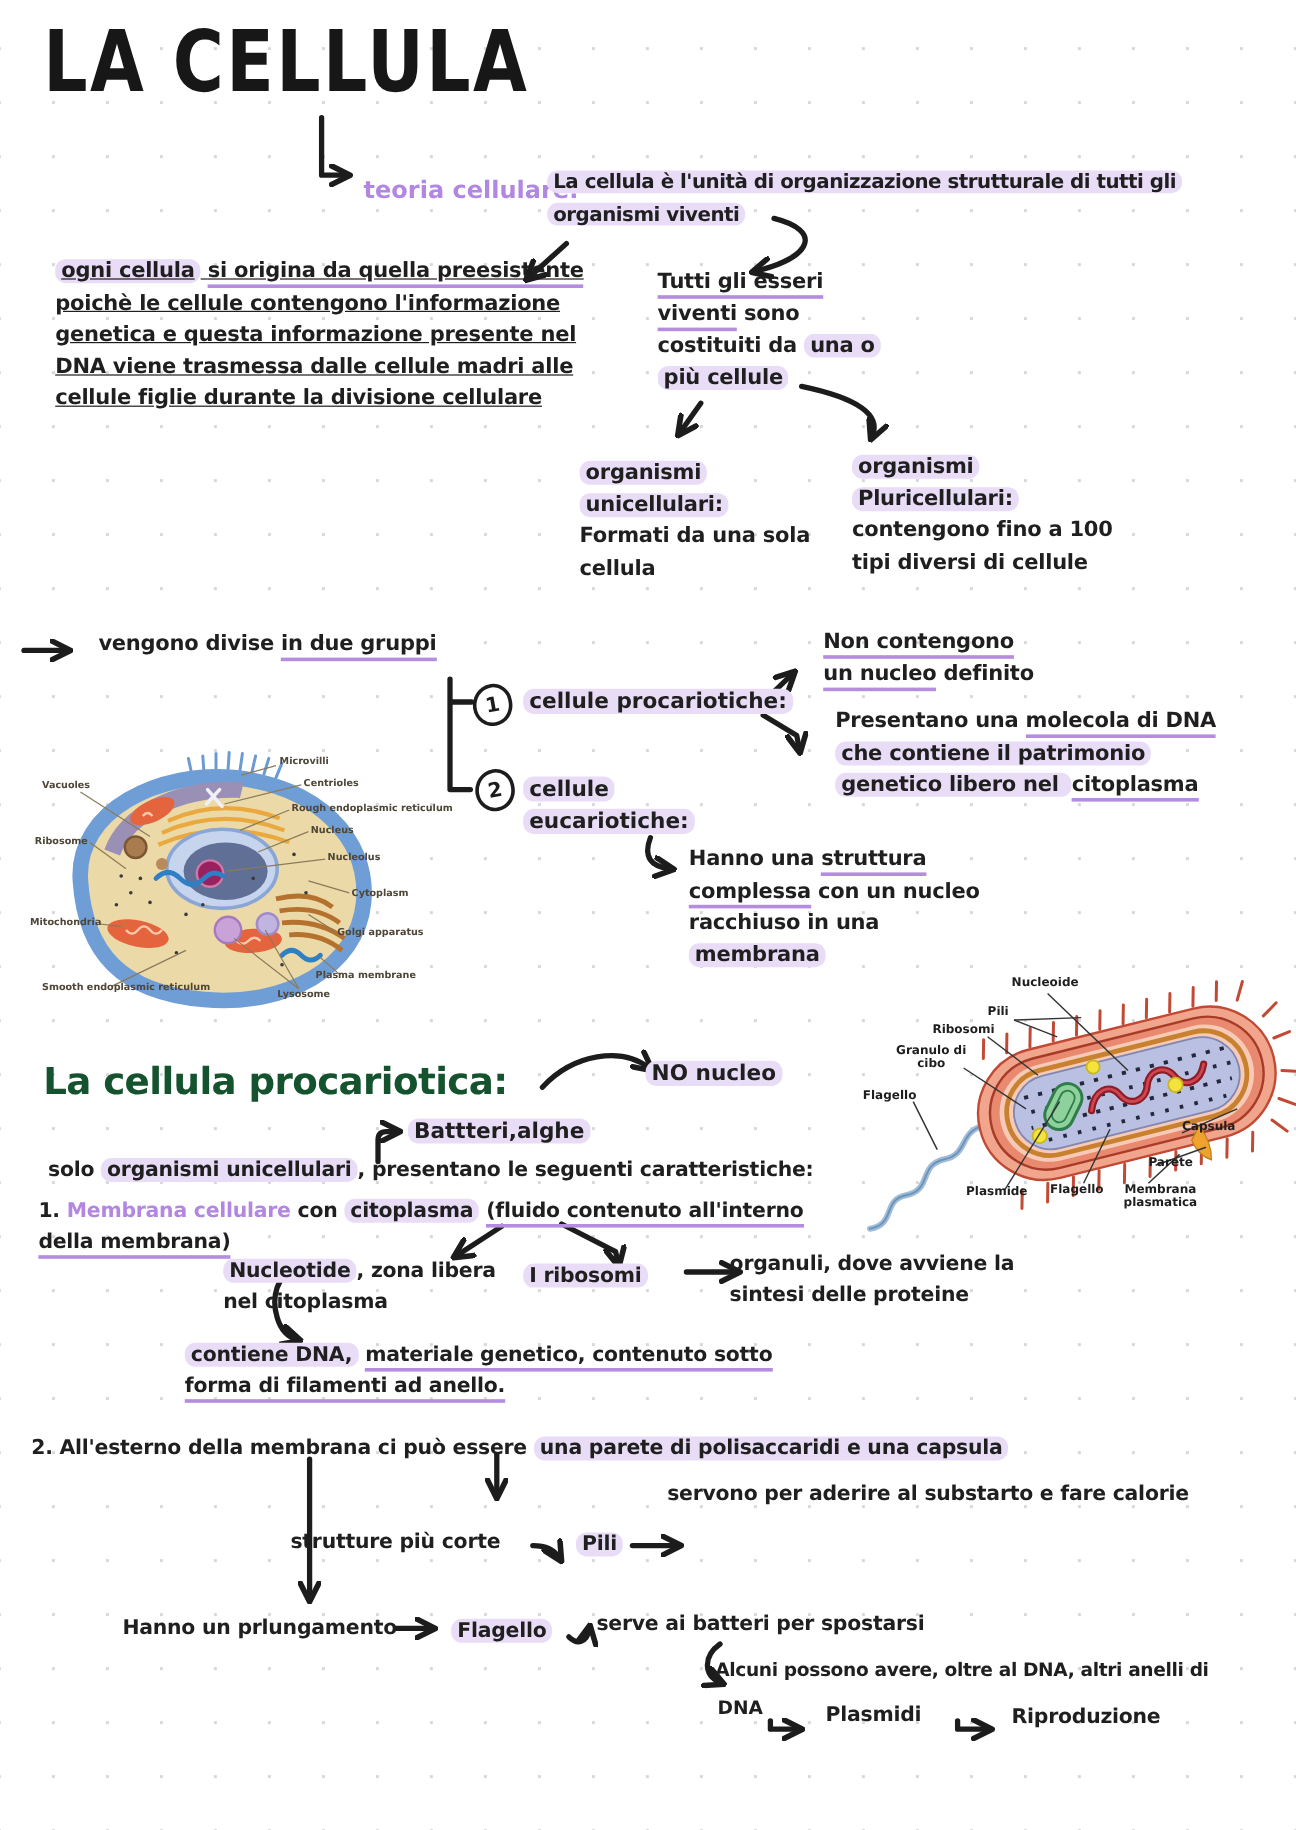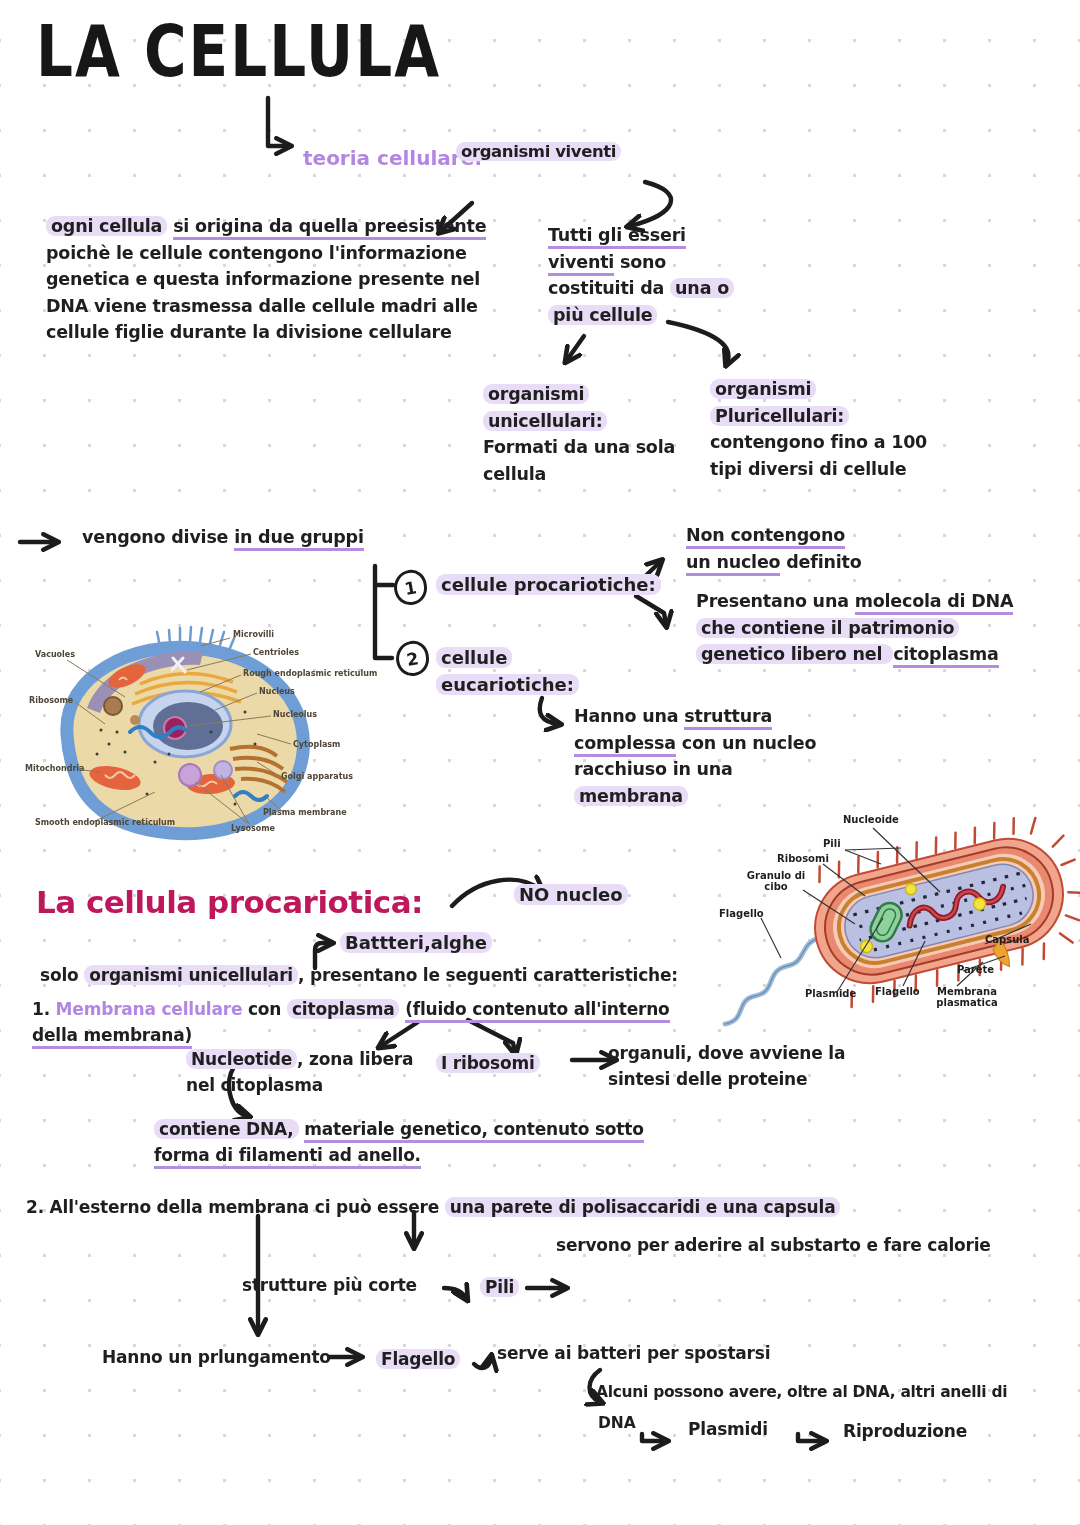--- a/index.html
+++ b/index.html
@@ -12,21 +12,21 @@
   .hw{font-family:"DejaVu Sans",sans-serif;font-weight:700;color:#1f1f1f;}
   .sz17{font-size:17px;line-height:26px;letter-spacing:-0.2px;}
   .sz175{font-size:17.5px;line-height:26.5px;letter-spacing:-0.2px;}
   .hl{background:#e9dcf7;border-radius:9px;padding:0 5px;
       box-decoration-break:clone;-webkit-box-decoration-break:clone;}
   .ul{border-bottom:3.5px solid #b48ce0;padding-bottom:1px;
       box-decoration-break:clone;-webkit-box-decoration-break:clone;}
   .pu{color:#b287e2;}
   #title{left:36px;top:10px;font-size:58px;font-weight:800;letter-spacing:2px;
          transform:scaleY(1.22);transform-origin:top left;color:#171717;}
-  #prok-heading{left:36px;top:884px;font-size:31px;font-weight:800;letter-spacing:-0.5px;color:#be185d;}
+  #prok-heading{left:36px;top:884px;font-size:31px;font-weight:800;letter-spacing:-0.5px;color:#14532d;}
   .numcirc{position:absolute;width:27px;height:29px;border:3.5px solid #1c1c1c;
            border-radius:52% 46% 50% 48%;display:flex;align-items:center;justify-content:center;
            font:800 17px "DejaVu Sans",sans-serif;color:#1c1c1c;transform:rotate(-10deg);background:#fff;}
   svg.overlay{position:absolute;left:0;top:0;pointer-events:none;}
   .fig{position:absolute;}
   .euk-label{position:absolute;font:700 8px "DejaVu Sans",sans-serif;color:#4e4637;white-space:nowrap;}
   .bact-label{position:absolute;font:700 10px "DejaVu Sans",sans-serif;color:#1e1e1e;white-space:nowrap;}
   .wrapL{white-space:normal;text-align:center;}
 </style>
 </head>
@@ -65,24 +65,25 @@
     <path d="M642,1434 L642,1441 L665,1441" marker-end="url(#ah)"></path>
     <path d="M798,1434 L798,1441 L823,1441" marker-end="url(#ah)"></path>
   </g>
 </svg>
 
 <div id="title" class="abs hw">LA CELLULA</div>
 
 <div class="abs hw pu" style="left:303px;top:146px;font-size:20px;">teoria cellulare:</div>
 
 <div class="abs hw" style="left:456px;top:138px;font-size:16.5px;line-height:27px;letter-spacing:-0.4px;">
+  <div><span class="hl">La cellula è l'unità di organizzazione strutturale di tutti gli</span></div>
   <div><span class="hl">organismi viventi</span></div>
 </div>
 
-<div class="abs hw sz175" style="left:46px;top:213px;width:452px;">
+<div class="abs hw sz175" style="left:46px;top:213px;width:452px;text-decoration:underline;">
   <span class="hl">ogni cellula</span>
   <span class="ul">si origina da quella preesistente</span>
   <span>poichè le cellule contengono l'informazione genetica e questa informazione presente nel DNA viene trasmessa dalle cellule madri alle cellule figlie durante la divisione cellulare</span>
 </div>
 
 <div class="abs hw sz175" style="left:548px;top:222px;width:200px;">
   <span class="ul">Tutti gli esseri viventi</span>
   <span>sono costituiti da</span>
   <span class="hl">una o più cellule</span>
 </div>
@@ -231,21 +232,21 @@
   <div class="euk-label" style="left:288px;top:128px;">Cytoplasm</div>
   <div class="euk-label" style="left:20px;top:152px;">Mitochondria</div>
   <div class="euk-label" style="left:276px;top:160px;">Golgi apparatus</div>
   <div class="euk-label" style="left:30px;top:206px;">Smooth endoplasmic reticulum</div>
   <div class="euk-label" style="left:226px;top:212px;">Lysosome</div>
   <div class="euk-label" style="left:258px;top:196px;">Plasma membrane</div>
 </div>
 
 <div id="prok-heading" class="abs hw">La cellula procariotica:</div>
 
-<div class="abs hw" style="left:502px;top:884px;font-size:18px;padding-left:12px;">
+<div class="abs hw" style="left:526px;top:884px;font-size:18px;padding-left:12px;">
   <span class="hl">NO nucleo</span>
 </div>
 
 <div class="abs hw" style="left:340px;top:932px;font-size:18px;">
   <span class="hl">Battteri,alghe</span>
 </div>
 
 <div class="abs hw sz17" style="left:40px;top:962px;">
   <span>solo </span><span class="hl">organismi unicellulari</span><span>, presentano le seguenti caratteristiche:</span>
 </div>

